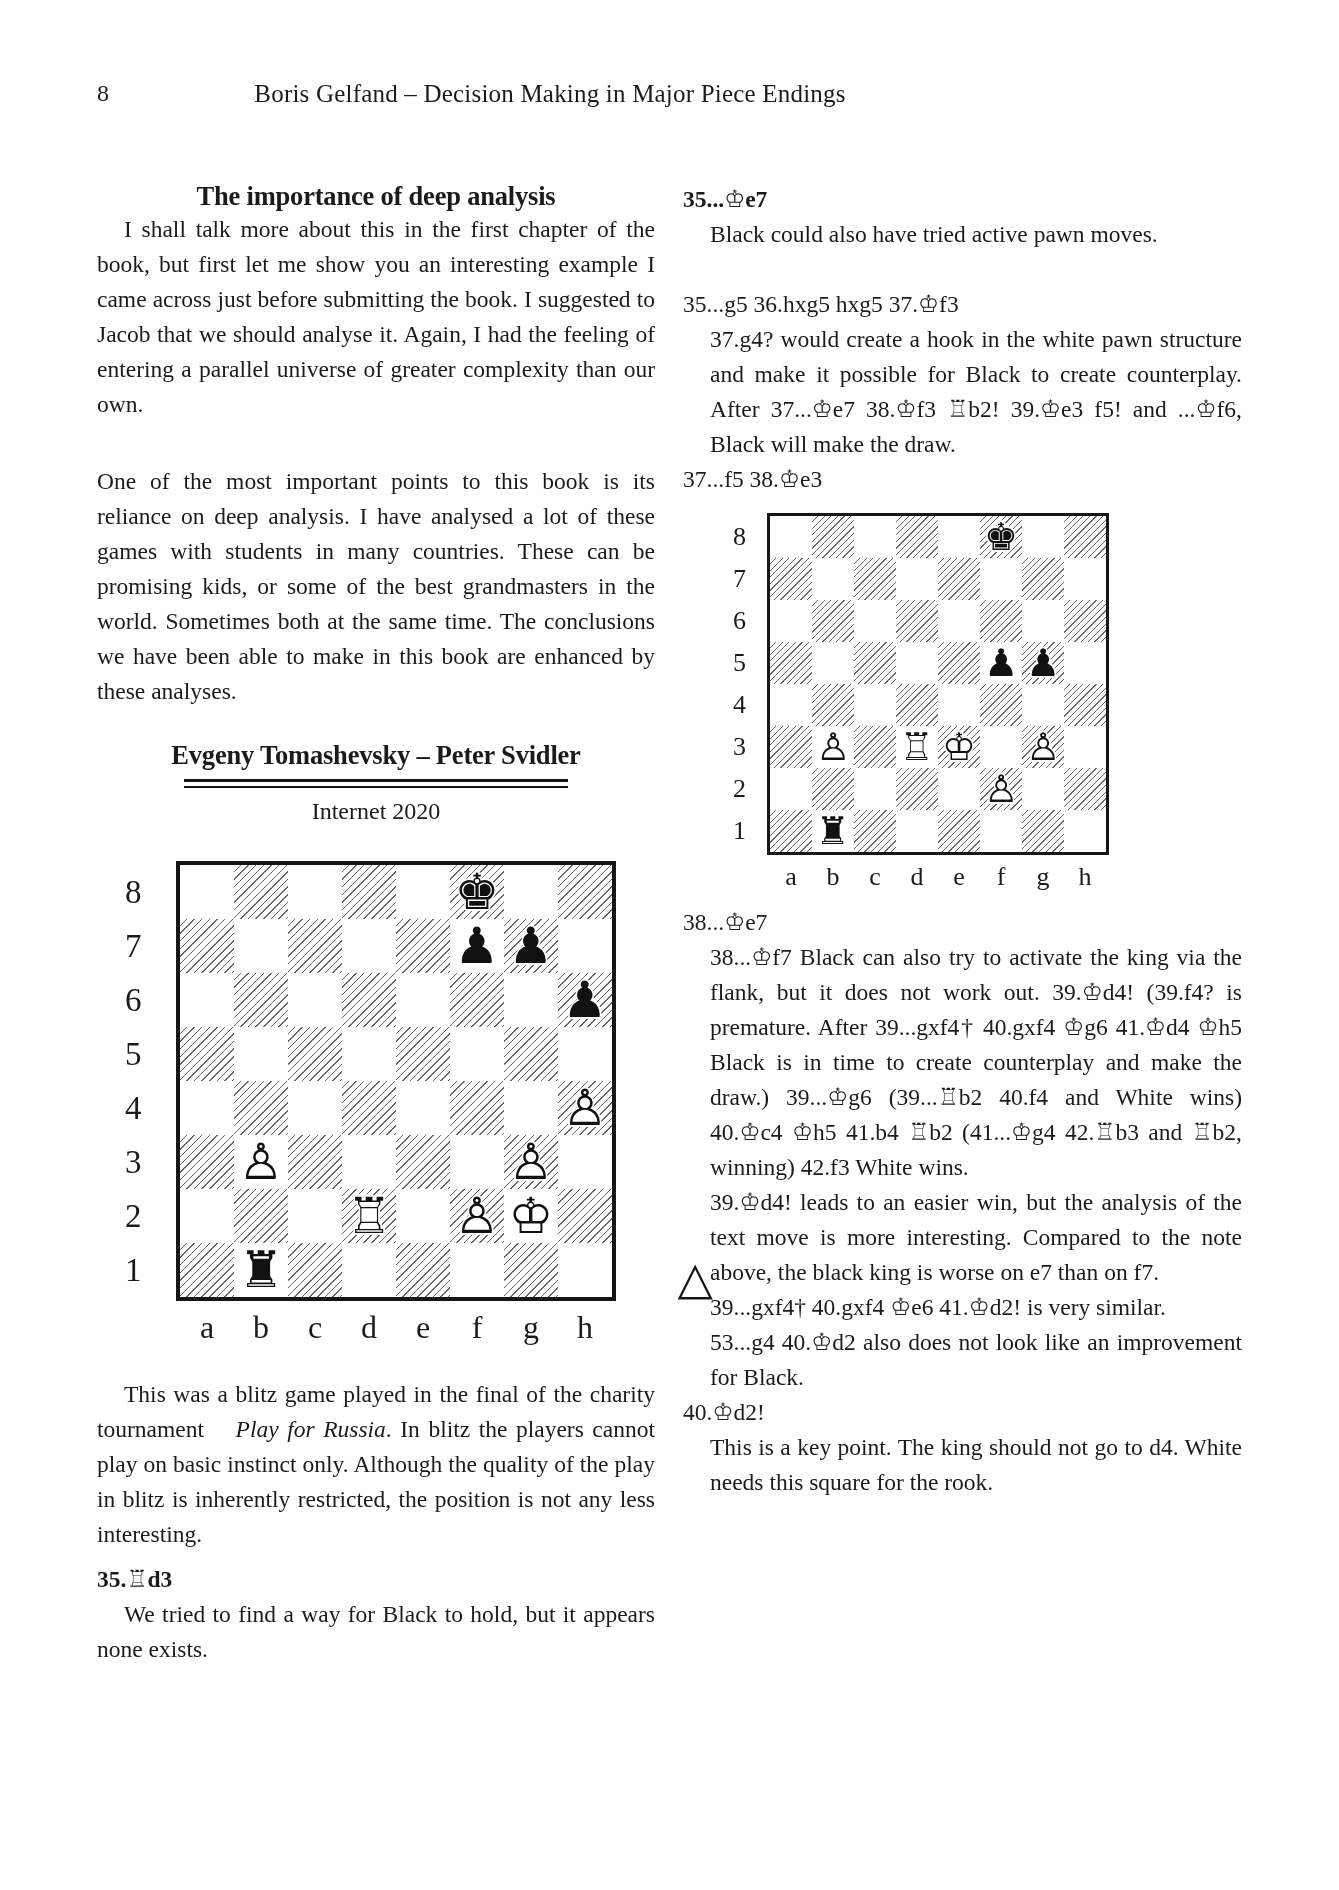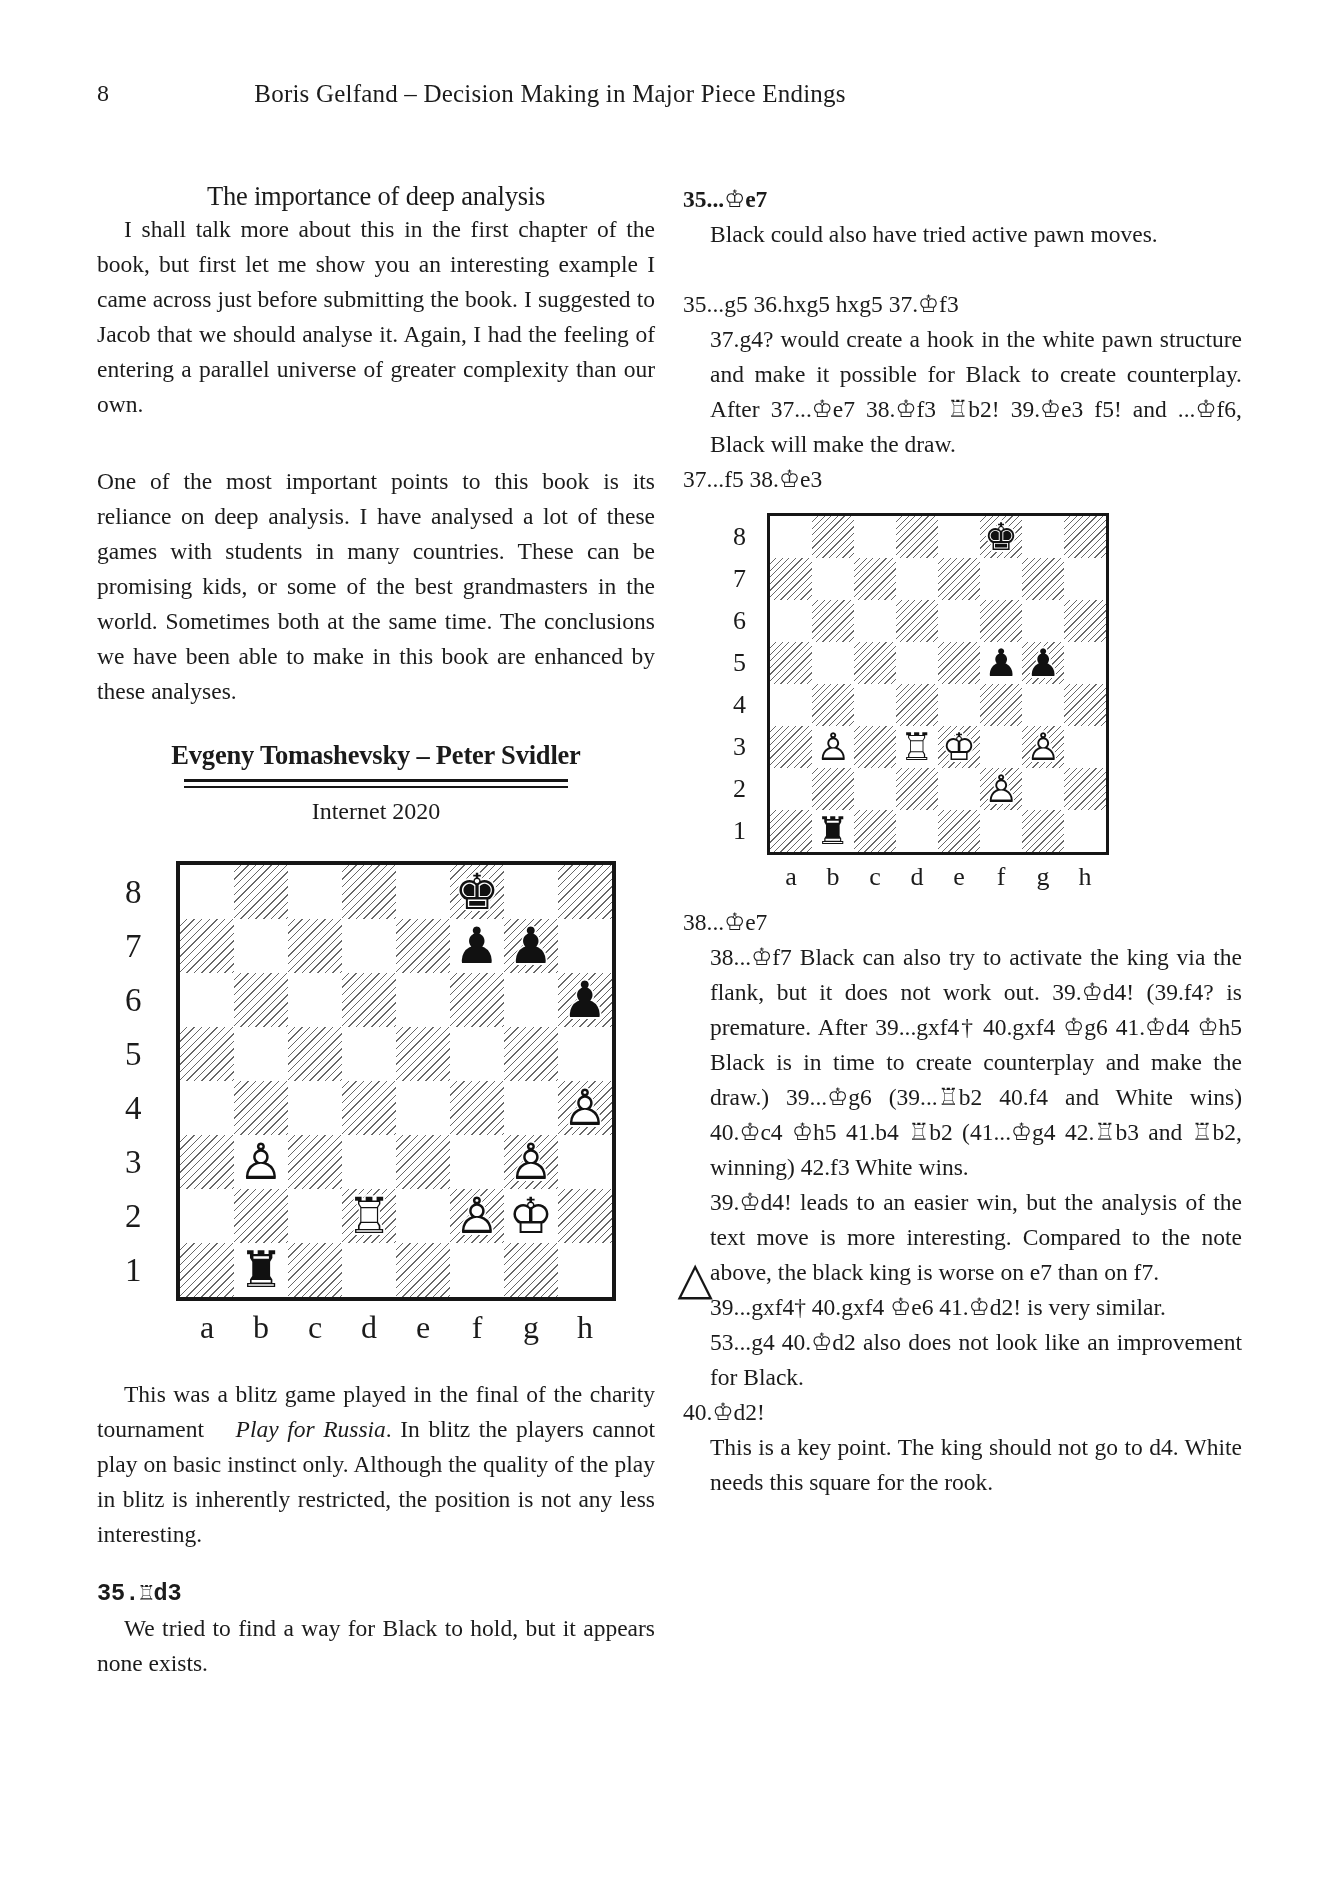--- a/index.html
+++ b/index.html
@@ -13,30 +13,30 @@
     overflow:hidden;
   }
   
   .page-number{position:absolute;left:97px;top:80px;font-size:24px;}
   .running-head{position:absolute;left:240px;top:80px;width:620px;text-align:center;font-size:25px;letter-spacing:.2px;}
   
   .col{position:absolute;top:170px;line-height:35px;}
   .col-left{left:97px;width:558px;}
   .col-right{left:683px;width:559px;}
   
-  .section-heading{font-weight:400;font-size:26.5px;text-align:center;line-height:32px;margin-top:10px;letter-spacing:-.2px;}
+  .section-heading{font-weight:700;font-size:26.5px;text-align:center;line-height:32px;margin-top:10px;letter-spacing:-.2px;}
   .jp{text-align:justify;}
   .indent{text-indent:27px;}
   .para1{margin-top:42px;}
   .para2{margin-top:0;}
   .game-heading{font-weight:700;font-size:26.5px;text-align:center;line-height:32px;margin-top:30px;letter-spacing:-.2px;}
   .double-rule{width:384px;margin:8px auto 0;height:4px;border-top:3.5px solid #161616;border-bottom:2.5px solid #161616;}
   .venue{text-align:center;margin-top:6px;font-size:24px;}
   .below-diagram{margin-top:30px;}
-  .move-heading{font-weight:700;margin-top:24px;font-family:Liberation Mono, monospace;}
+  .move-heading{font-weight:700;margin-top:10px;}
   .move-bold{font-weight:700;margin-top:12px;}
   .move-line{font-weight:400;}
   .para-block{padding-left:27px;text-align:justify;}
   .para-indent{text-indent:27px;text-align:justify;}
   .spacer{height:35px;}
   
   .diagram{position:relative;}
   .d1{margin-top:32px;margin-left:28px;}
   .d2{margin-top:16px;margin-left:50px;margin-bottom:12px;}
   .board-row{display:flex;position:relative;}

